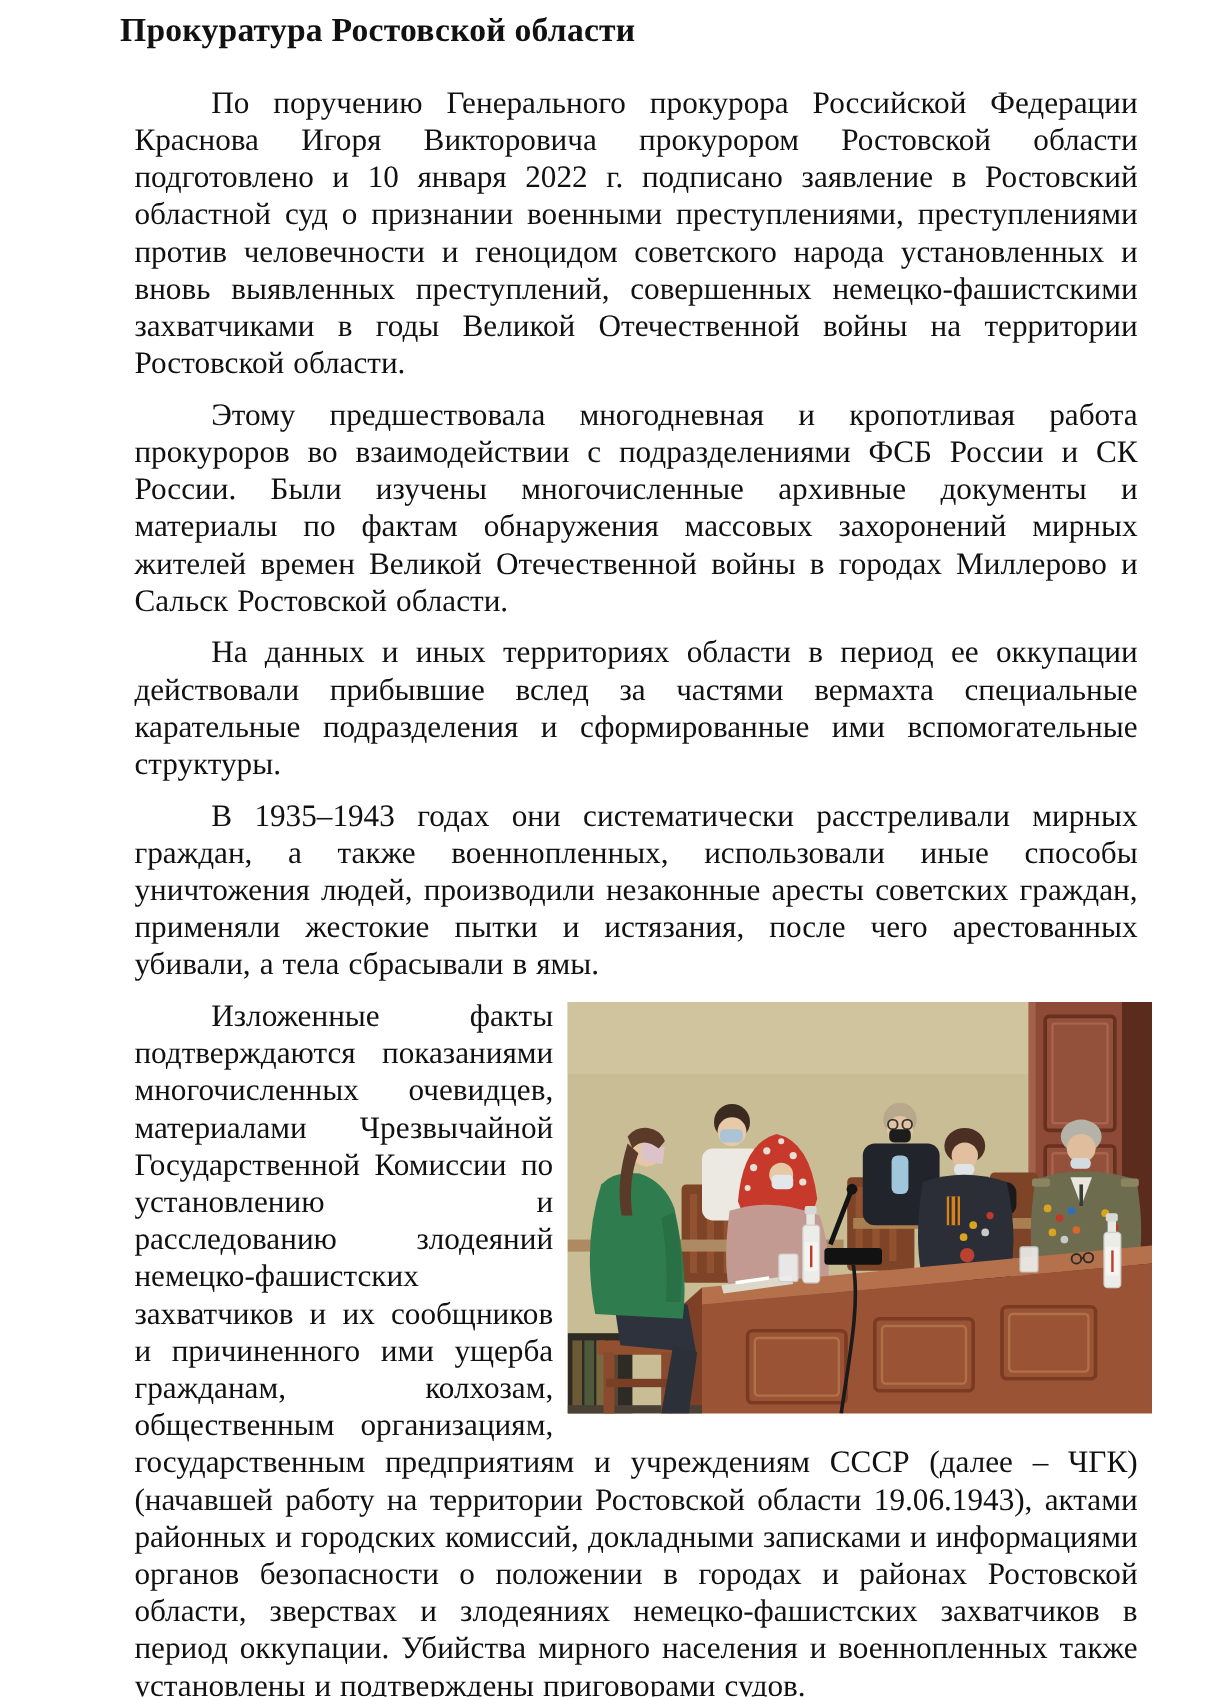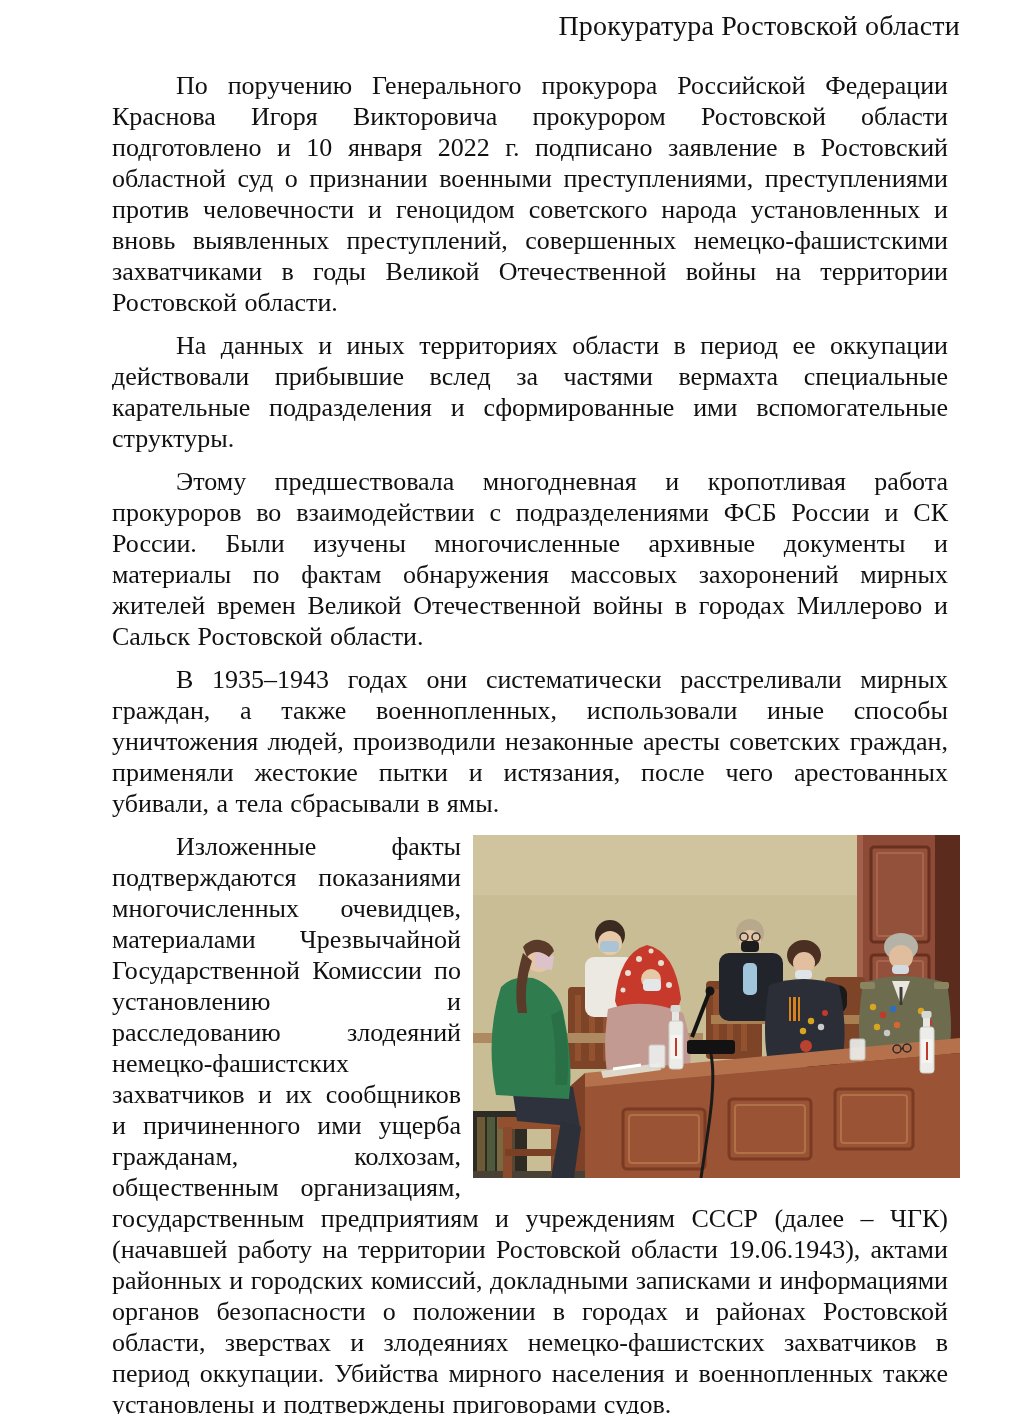--- a/index.html
+++ b/index.html
@@ -17,22 +17,22 @@
     color: #111111;
   }
   .content {
     position: absolute;
     left: 100px;
     top: 10px;
     width: 860px;
   }
   .doc-title {
     font-size: 28px;
-    font-weight: normal;
-    text-align: right;
+    font-weight: bold;
+    text-align: left;
     margin: 0 0 28px 0;
     letter-spacing: 0.2px;
   }
   .doc-par {
     margin: 12px;
     font-size: 26px;
     line-height: 31px;
     text-align: justify;
     text-indent: 64px;
     word-spacing: 1px;
@@ -49,22 +49,22 @@
 </style>
 </head>
 <body>
 
 <div class="page">
   <div class="content">
 
     <h1 class="doc-title">Прокуратура Ростовской области</h1>
 
     <p class="doc-par">По поручению Генерального прокурора Российской Федерации Краснова Игоря Викторовича прокурором Ростовской области подготовлено и 10 января 2022 г. подписано заявление в Ростовский областной суд о признании военными преступлениями, преступлениями против человечности и геноцидом советского народа установленных и вновь выявленных преступлений, совершенных немецко-фашистскими захватчиками в годы Великой Отечественной войны на территории Ростовской области.</p>
+    <p class="doc-par">Этому предшествовала многодневная и кропотливая работа прокуроров во взаимодействии с подразделениями ФСБ России и СК России. Были изучены многочисленные архивные документы и материалы по фактам обнаружения массовых захоронений мирных жителей времен Великой Отечественной войны в городах Миллерово и Сальск Ростовской области.</p>
     <p class="doc-par">На данных и иных территориях области в период ее оккупации действовали прибывшие вслед за частями вермахта специальные карательные подразделения и сформированные ими вспомогательные структуры.</p>
-    <p class="doc-par">Этому предшествовала многодневная и кропотливая работа прокуроров во взаимодействии с подразделениями ФСБ России и СК России. Были изучены многочисленные архивные документы и материалы по фактам обнаружения массовых захоронений мирных жителей времен Великой Отечественной войны в городах Миллерово и Сальск Ростовской области.</p>
     <p class="doc-par">В 1935–1943 годах они систематически расстреливали мирных граждан, а также военнопленных, использовали иные способы уничтожения людей, производили незаконные аресты советских граждан, применяли жестокие пытки и истязания, после чего арестованных убивали, а тела сбрасывали в ямы.</p>
 
     <figure class="photo">
       <svg viewBox="0 0 487 343" xmlns="http://www.w3.org/2000/svg">
 
         <rect x="0" y="0" width="487" height="343" fill="#c9bd95"></rect>
         <rect x="0" y="0" width="487" height="60" fill="#cfc49d"></rect>
 
         <g>
           <rect x="384" y="0" width="8" height="238" fill="#a3604a"></rect>

